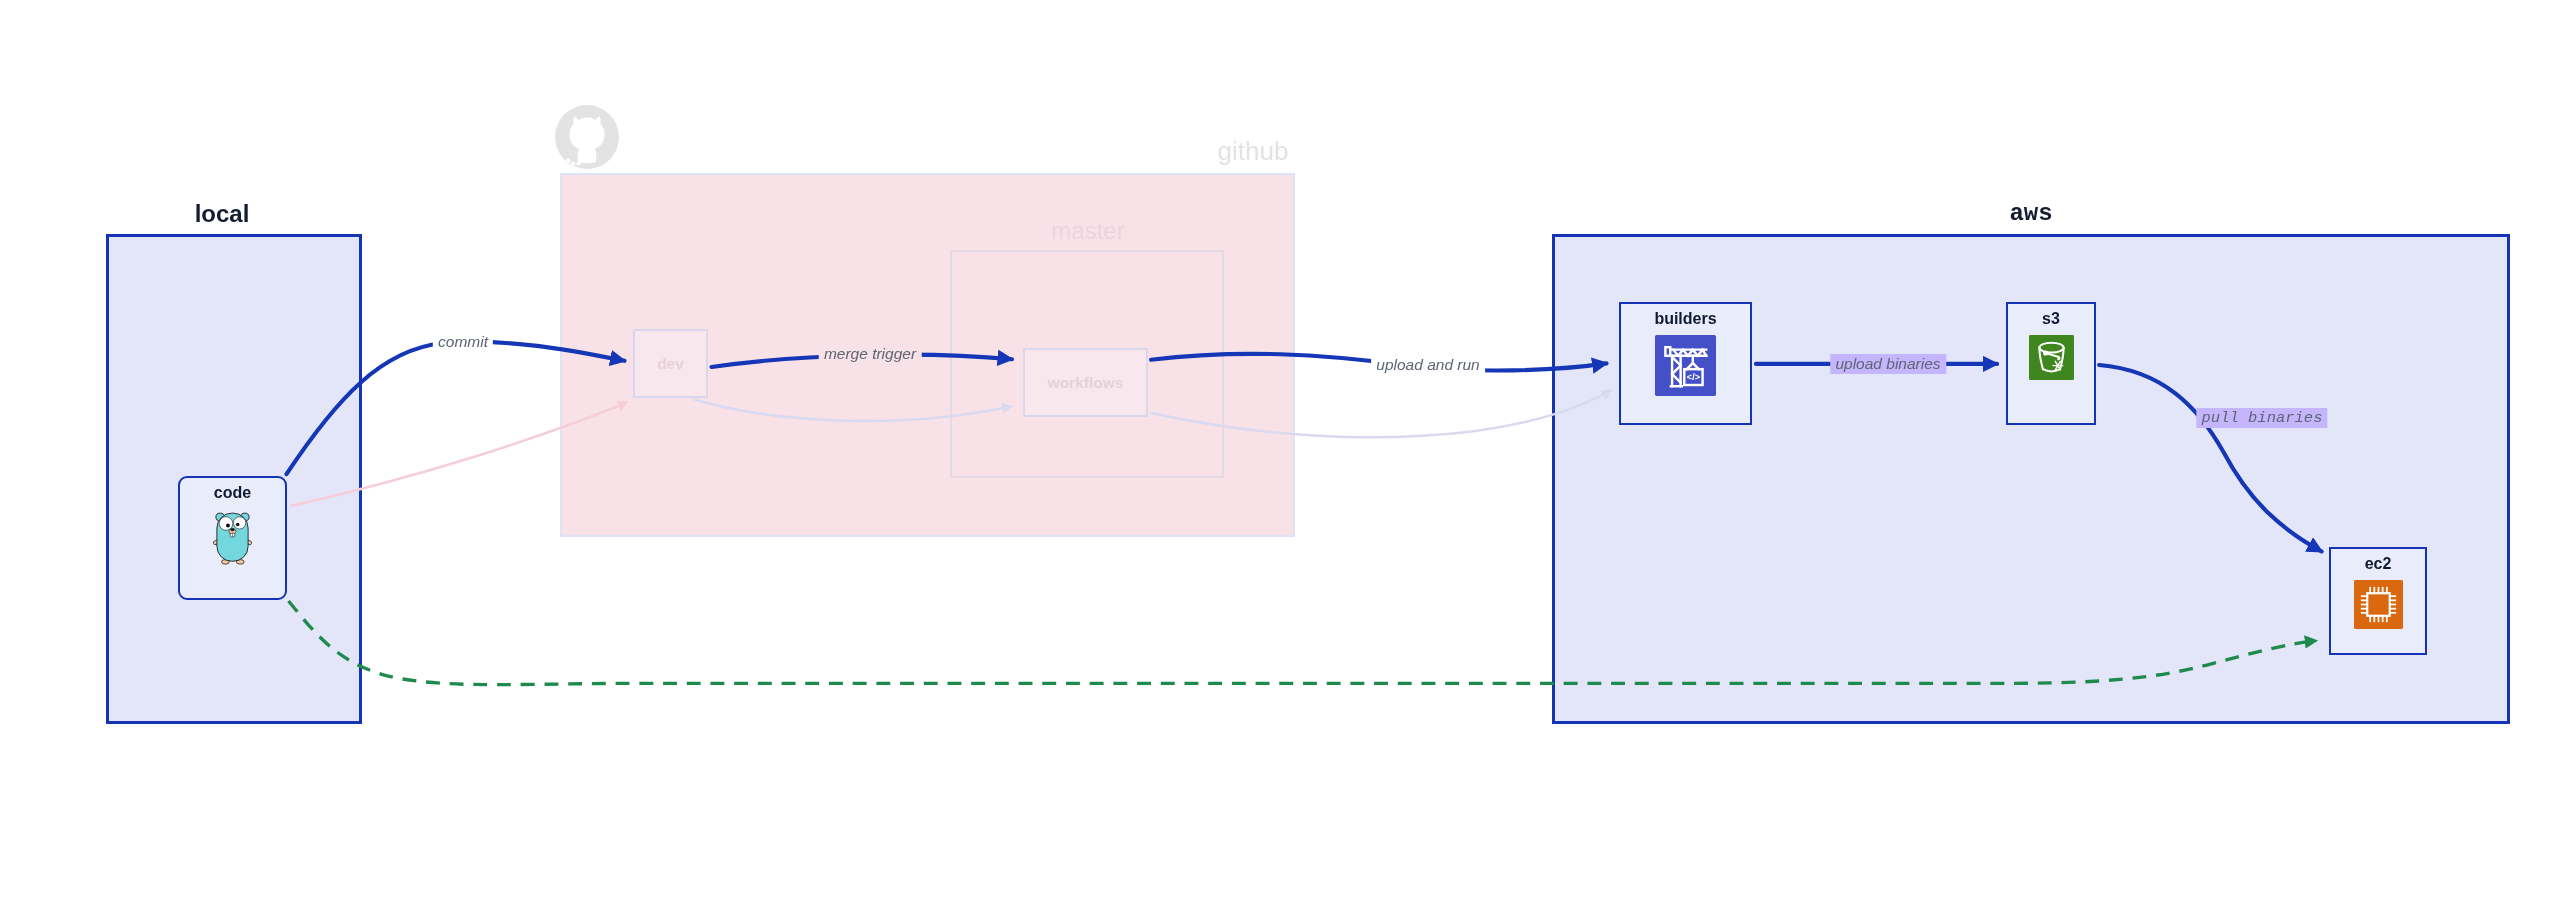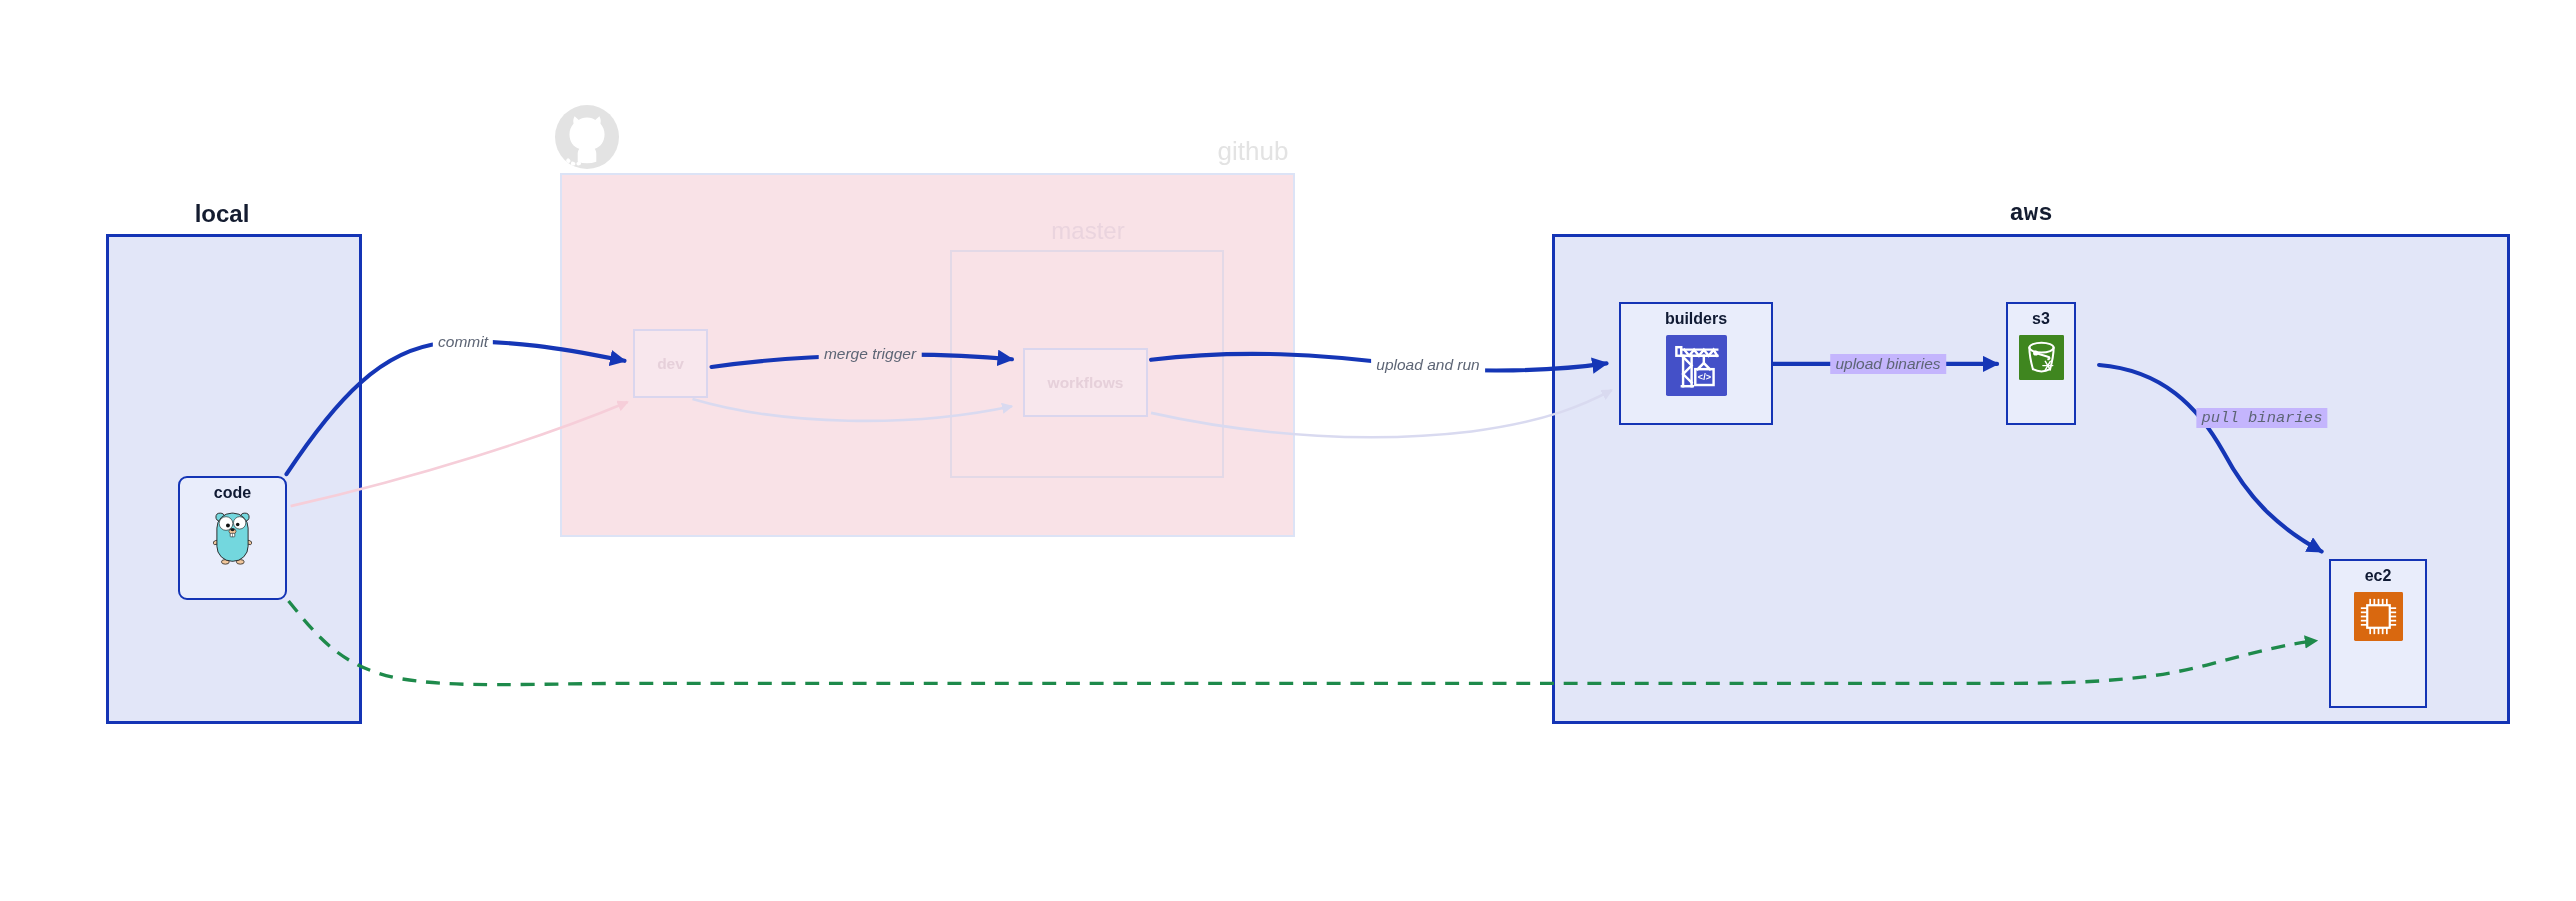--- a/index.html
+++ b/index.html
@@ -143,21 +143,21 @@
   </div>
 
   <div class="node faded" style="left:633px;top:329px;width:75px;height:69px;">
     <div class="nlabel">dev</div>
   </div>
 
   <div class="node faded" style="left:1023px;top:348px;width:125px;height:69px;">
     <div class="nlabel">workflows</div>
   </div>
 
-  <div class="node solid" style="left:1619px;top:302px;width:154px;height:123px;">
+  <div class="node solid" style="left:1619px;top:302px;width:133px;height:123px;">
     <div class="nlabel">builders</div>
     <div class="icon-wrap">
       <svg width="61" height="61" viewBox="0 0 100 100">
         <rect x="0" y="0" width="100" height="100" rx="3" fill="#4450c8"></rect>
         <g stroke="#ffffff" stroke-width="4" fill="none" stroke-linecap="square">
           <rect x="17" y="20" width="8" height="14"></rect>
           <line x1="25" y1="24" x2="84" y2="24"></line>
           <line x1="25" y1="34" x2="84" y2="34"></line>
           <path d="M30 24 L38 34 L46 24 L54 34 L62 24 L70 34 L78 24 L84 34"></path>
           <line x1="28" y1="34" x2="28" y2="84"></line>
@@ -166,21 +166,21 @@
           <path d="M28 36 L42 50 L28 64 L42 78"></path>
           <line x1="62" y1="34" x2="62" y2="46"></line>
           <path d="M52 56 L62 46 L72 56"></path>
           <rect x="48" y="56" width="30" height="26"></rect>
         </g>
         <text x="63" y="74" font-family="Liberation Sans, sans-serif" font-size="15" font-weight="bold" fill="#ffffff" text-anchor="middle">&lt;/&gt;</text>
       </svg>
     </div>
   </div>
 
-  <div class="node solid" style="left:2006px;top:302px;width:70px;height:123px;">
+  <div class="node solid" style="left:2006px;top:302px;width:90px;height:123px;">
     <div class="nlabel">s3</div>
     <div class="icon-wrap">
       <svg width="45" height="45" viewBox="0 0 100 100">
         <rect x="0" y="0" width="100" height="100" rx="3" fill="#3f861f"></rect>
         <g stroke="#ffffff" stroke-width="4.5" fill="none" stroke-linecap="round">
           <ellipse cx="50" cy="28" rx="27" ry="11"></ellipse>
           <path d="M23 28 C 23 44 27 62 31 76"></path>
           <path d="M77 28 C 77 44 73 62 69 76"></path>
           <path d="M31 76 Q 50 86 69 76"></path>
           <line x1="37" y1="40" x2="66" y2="49"></line>
@@ -189,21 +189,21 @@
         </g>
         <g stroke="#ffffff" stroke-width="3.2" stroke-linecap="round">
           <line x1="53" y1="68" x2="75" y2="68"></line>
           <line x1="58.5" y1="58.5" x2="69.5" y2="77.5"></line>
           <line x1="69.5" y1="58.5" x2="58.5" y2="77.5"></line>
         </g>
       </svg>
     </div>
   </div>
 
-  <div class="node solid" style="left:2329px;top:559px;width:98px;height:149px;">
+  <div class="node solid" style="left:2329px;top:547px;width:98px;height:108px;">
     <div class="nlabel">ec2</div>
     <div class="icon-wrap">
       <svg width="49" height="49" viewBox="0 0 100 100">
         <rect x="0" y="0" width="100" height="100" rx="3" fill="#d9680f"></rect>
         <rect x="27" y="27" width="46" height="46" fill="none" stroke="#ffffff" stroke-width="4.5"></rect>
         <g stroke="#ffffff" stroke-width="3.5">
           <line x1="33" y1="14" x2="33" y2="27"></line>
             <line x1="41.5" y1="14" x2="41.5" y2="27"></line>
           <line x1="50" y1="14" x2="50" y2="27"></line>
             <line x1="58.5" y1="14" x2="58.5" y2="27"></line>

